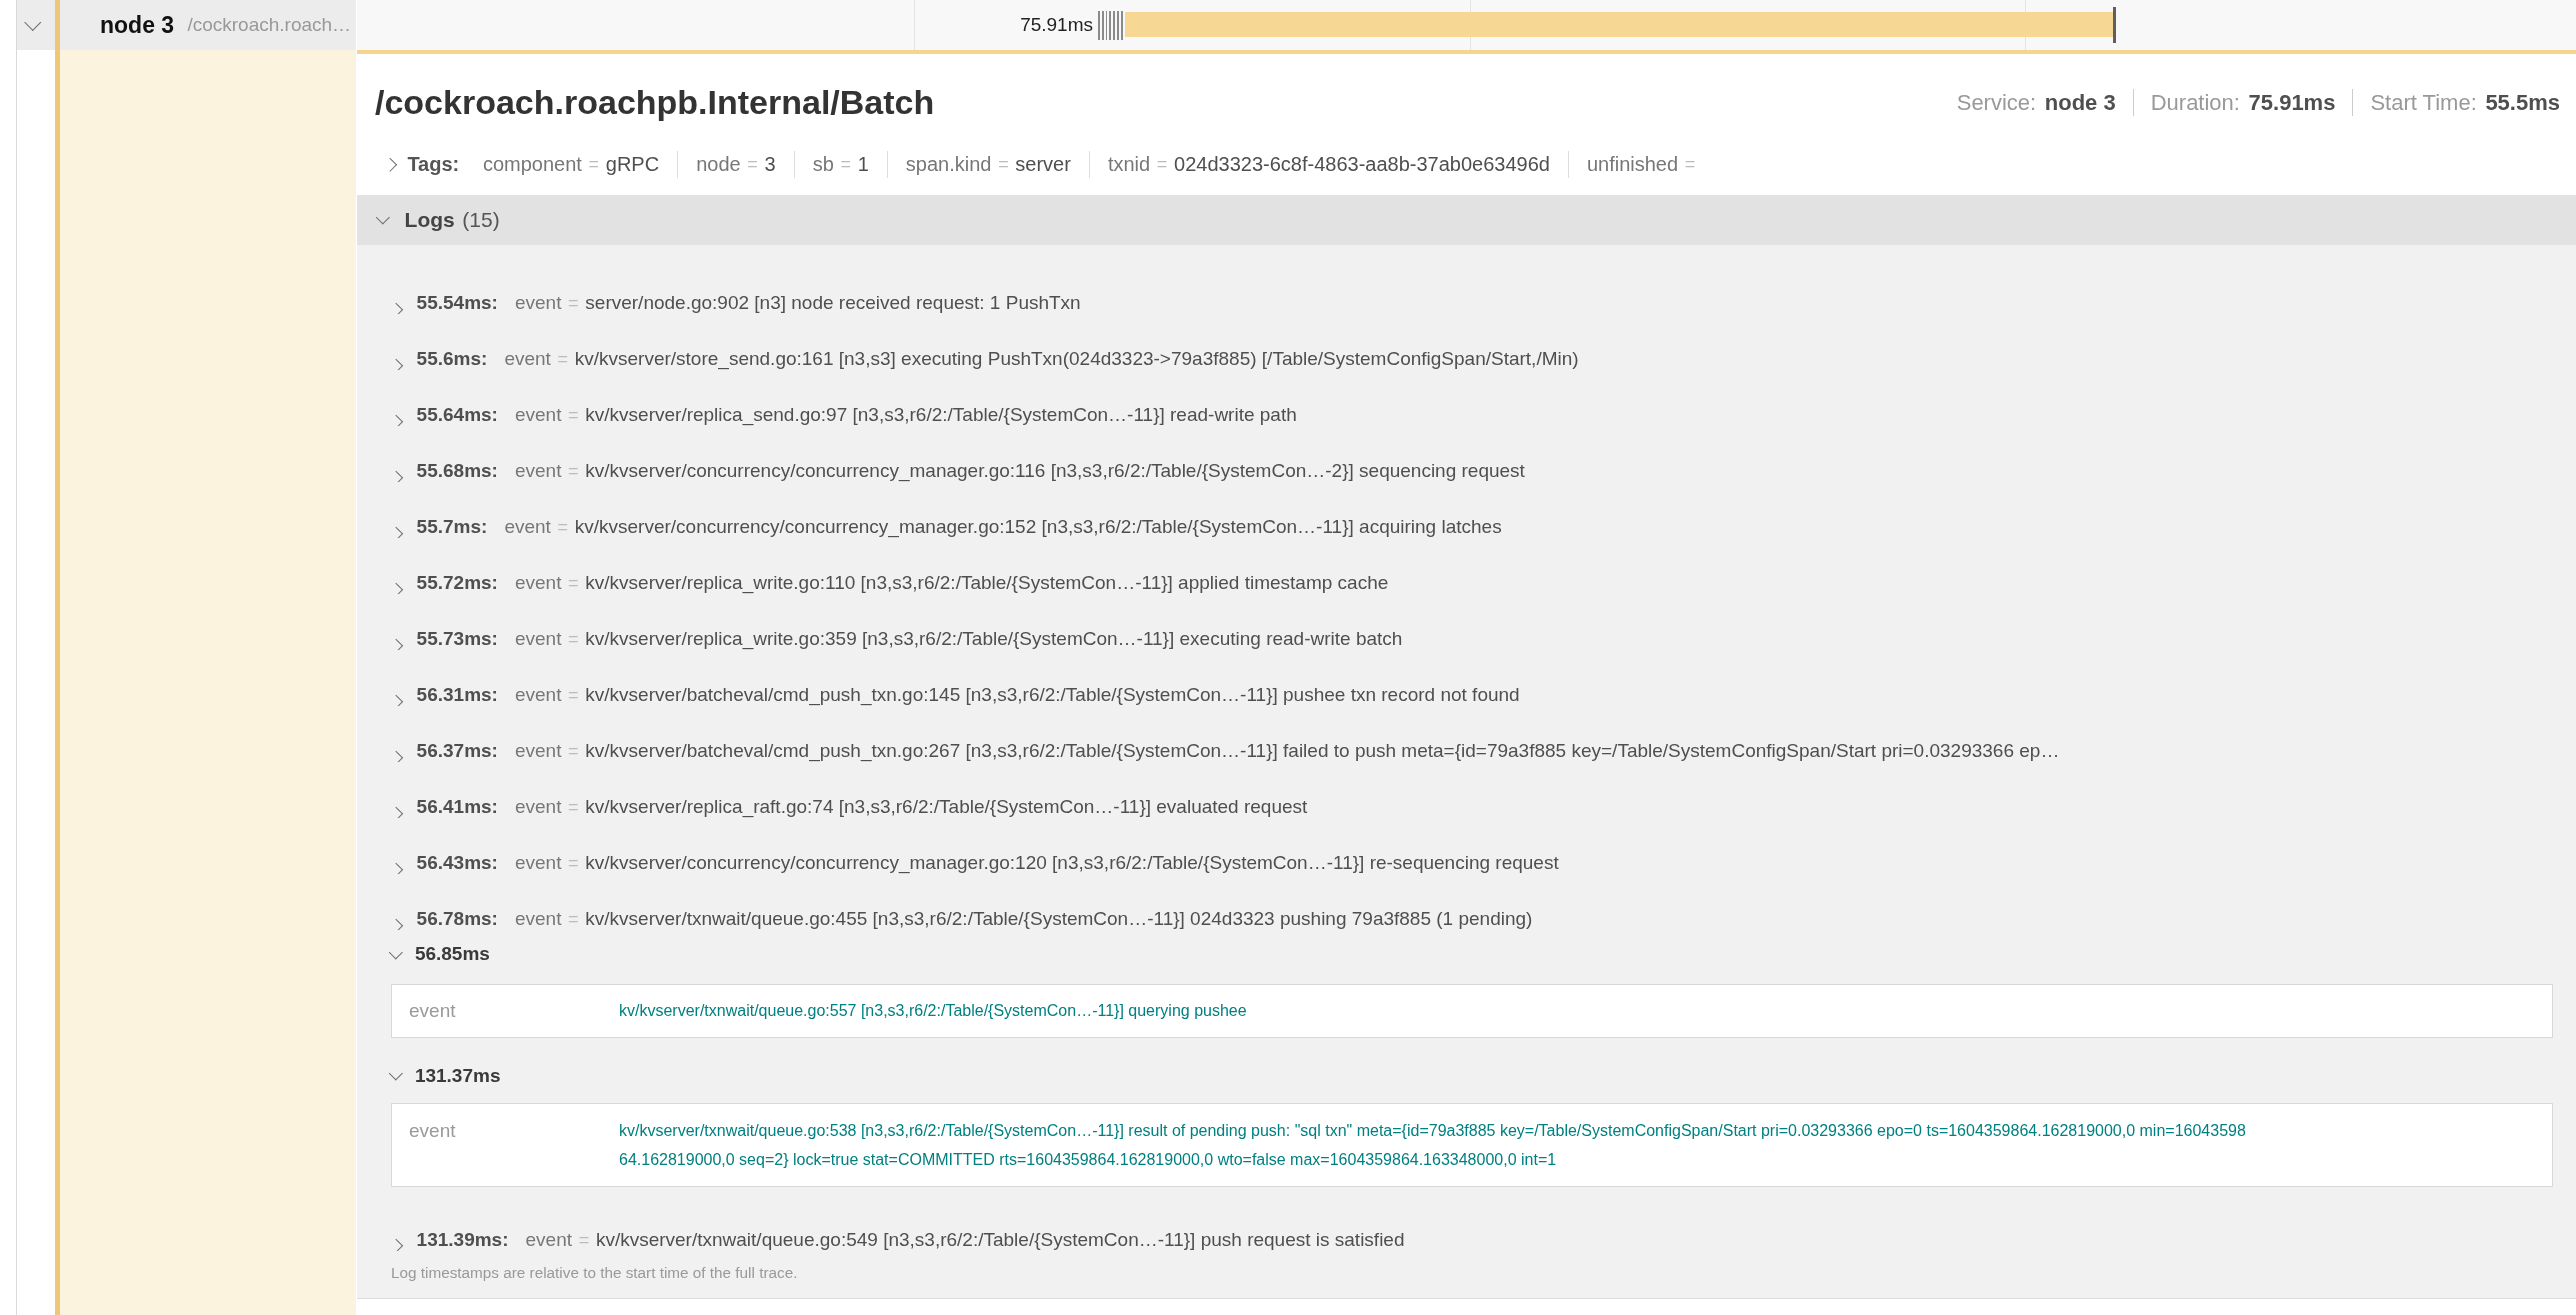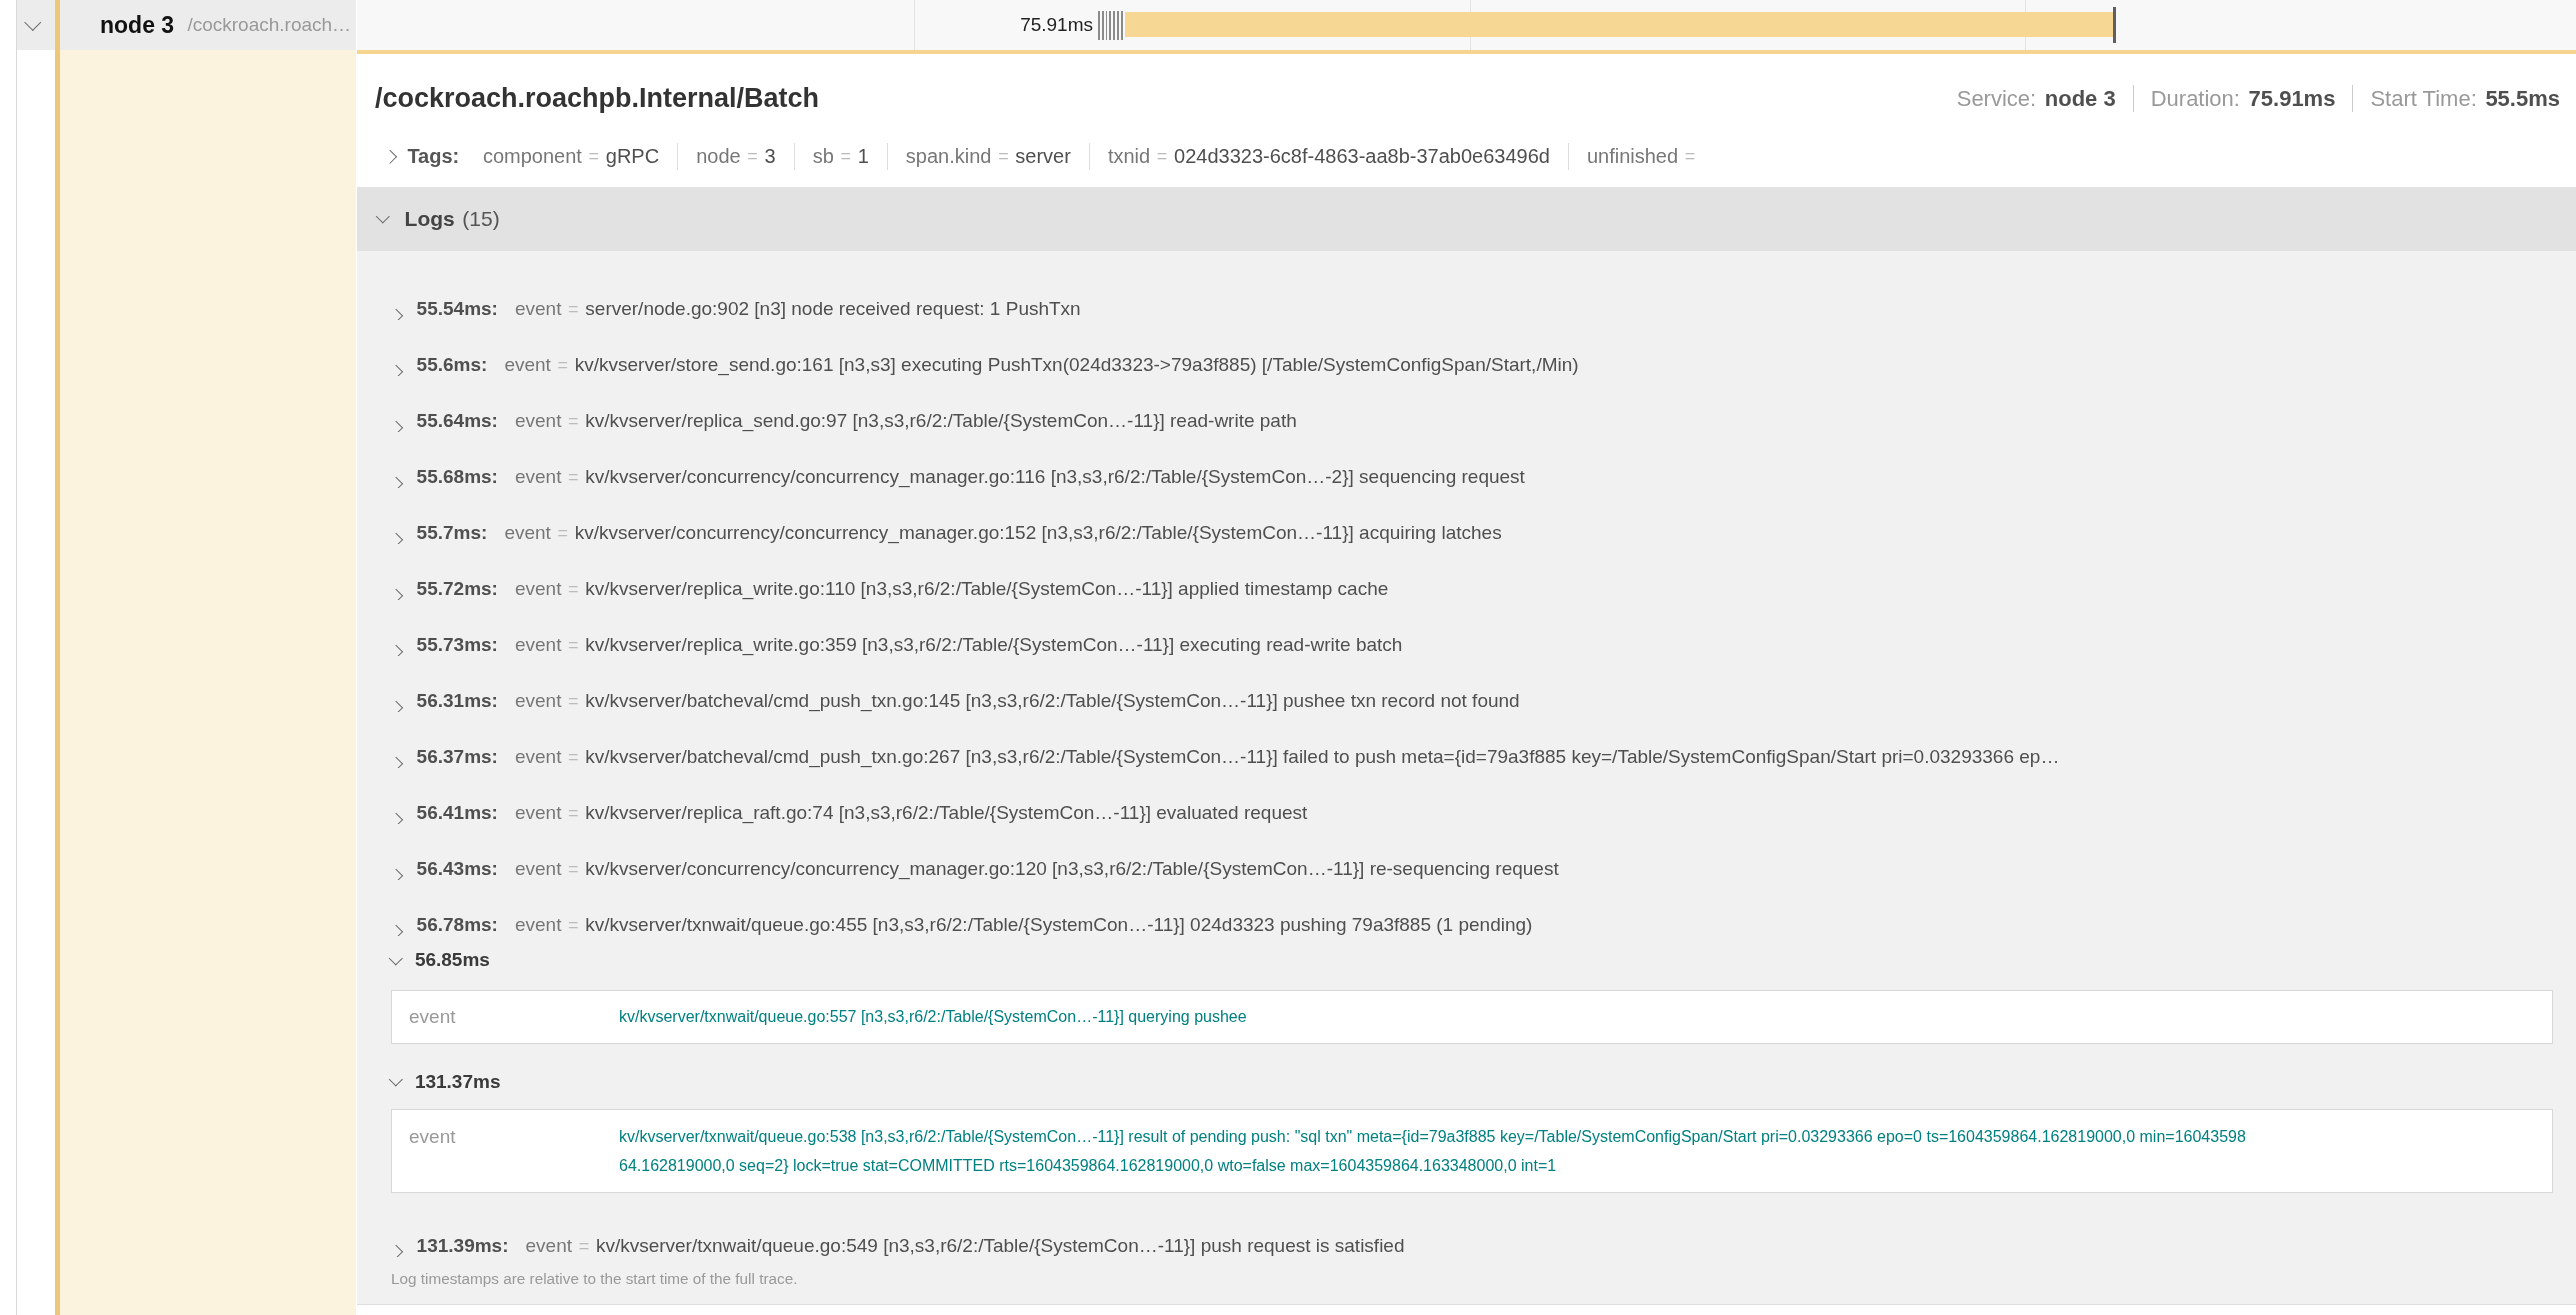--- a/index.html
+++ b/index.html
@@ -19,39 +19,39 @@
   .ticks i{width:1.9px;height:29px;background:#8b8b8b;}
   .span-bar{position:absolute;left:1125px;top:12.4px;width:988px;height:25px;background:#f7d794;}
   .bar-endline{position:absolute;left:2113px;top:6.7px;width:2.9px;height:36px;background:#5f5f5f;}
   
   .accent-strip{position:absolute;left:55px;top:0;width:4.8px;height:1316px;background:#eec878;}
   .name-col-fill{position:absolute;left:60px;top:50px;width:296px;height:1266px;background:#fcf3de;}
   .accent-topborder{position:absolute;left:357px;top:50px;width:2219px;height:4.8px;background:#f5d58e;}
   
   .panel{position:absolute;left:357px;top:54px;width:2219px;height:1261px;background:#fff;box-sizing:border-box;}
   .title-row{display:flex;justify-content:space-between;align-items:center;padding:29px 16px 0 18px;}
-  .op-title{font-size:27px;font-weight:bold;color:#333;}
+  .op-title{font-size:34px;font-weight:bold;color:#333;}
   .stats{display:flex;align-items:center;font-size:22px;color:#999;}
   .stat-val{font-weight:bold;color:#4f4f4f;margin-left:8.6px;}
   .stat-div{border-left:1px solid #ccc;height:27px;margin:0 17px;}
   .tags-row{display:flex;align-items:center;padding:29px 0 17px 18px;font-size:20px;}
   .tags-label{font-weight:bold;color:#555;margin:0 5.7px 0 13.3px;}
   .tag{display:flex;align-items:center;padding:0 18px;height:27px;white-space:nowrap;}
   .tag + .tag{border-left:1px solid #ddd;}
   .tag-key{color:#777;}
   .tag-val{color:#4f4f4f;}
   .eq{color:#bbb;margin:0 6.7px;font-size:18px;}
   
   .chev{display:inline-block;width:10.5px;height:10.5px;border-right:1.9px solid #6e6e6e;border-bottom:1.9px solid #6e6e6e;flex:none;}
   .chev-down{transform:rotate(45deg) translate(-1.9px,-1.9px);}
   .chev-right{transform:rotate(-45deg);}
   .chev-sm{width:8.6px;height:8.6px;}
   
   .logs{background:#f1f1f1;border-bottom:1px solid #ddd;}
-  .logs-header{height:64px;background:#e2e2e2;display:flex;align-items:center;padding-left:21px;font-size:21px;color:#444;}
+  .logs-header{height:50px;background:#e2e2e2;display:flex;align-items:center;padding-left:21px;font-size:21px;color:#444;}
   .logs-title{font-weight:bold;margin:0 7.6px 0 17px;}
   .logs-count{color:#555;}
   .logs-body{padding-top:13.3px;}
   .log-row{display:flex;align-items:flex-end;height:56px;padding-left:34px;font-size:19px;
            white-space:nowrap;overflow:hidden;}
   .lr-time{font-weight:bold;color:#4f4f4f;margin:0 17px 0 16px;}
   .lr-key{color:#777;}
   .lr-val{color:#4f4f4f;}
   .log-exp-header{display:flex;align-items:center;height:48px;padding-left:34px;font-size:19px;}
   .leh-time{font-weight:bold;color:#3a3a3a;margin-left:14.3px;}

